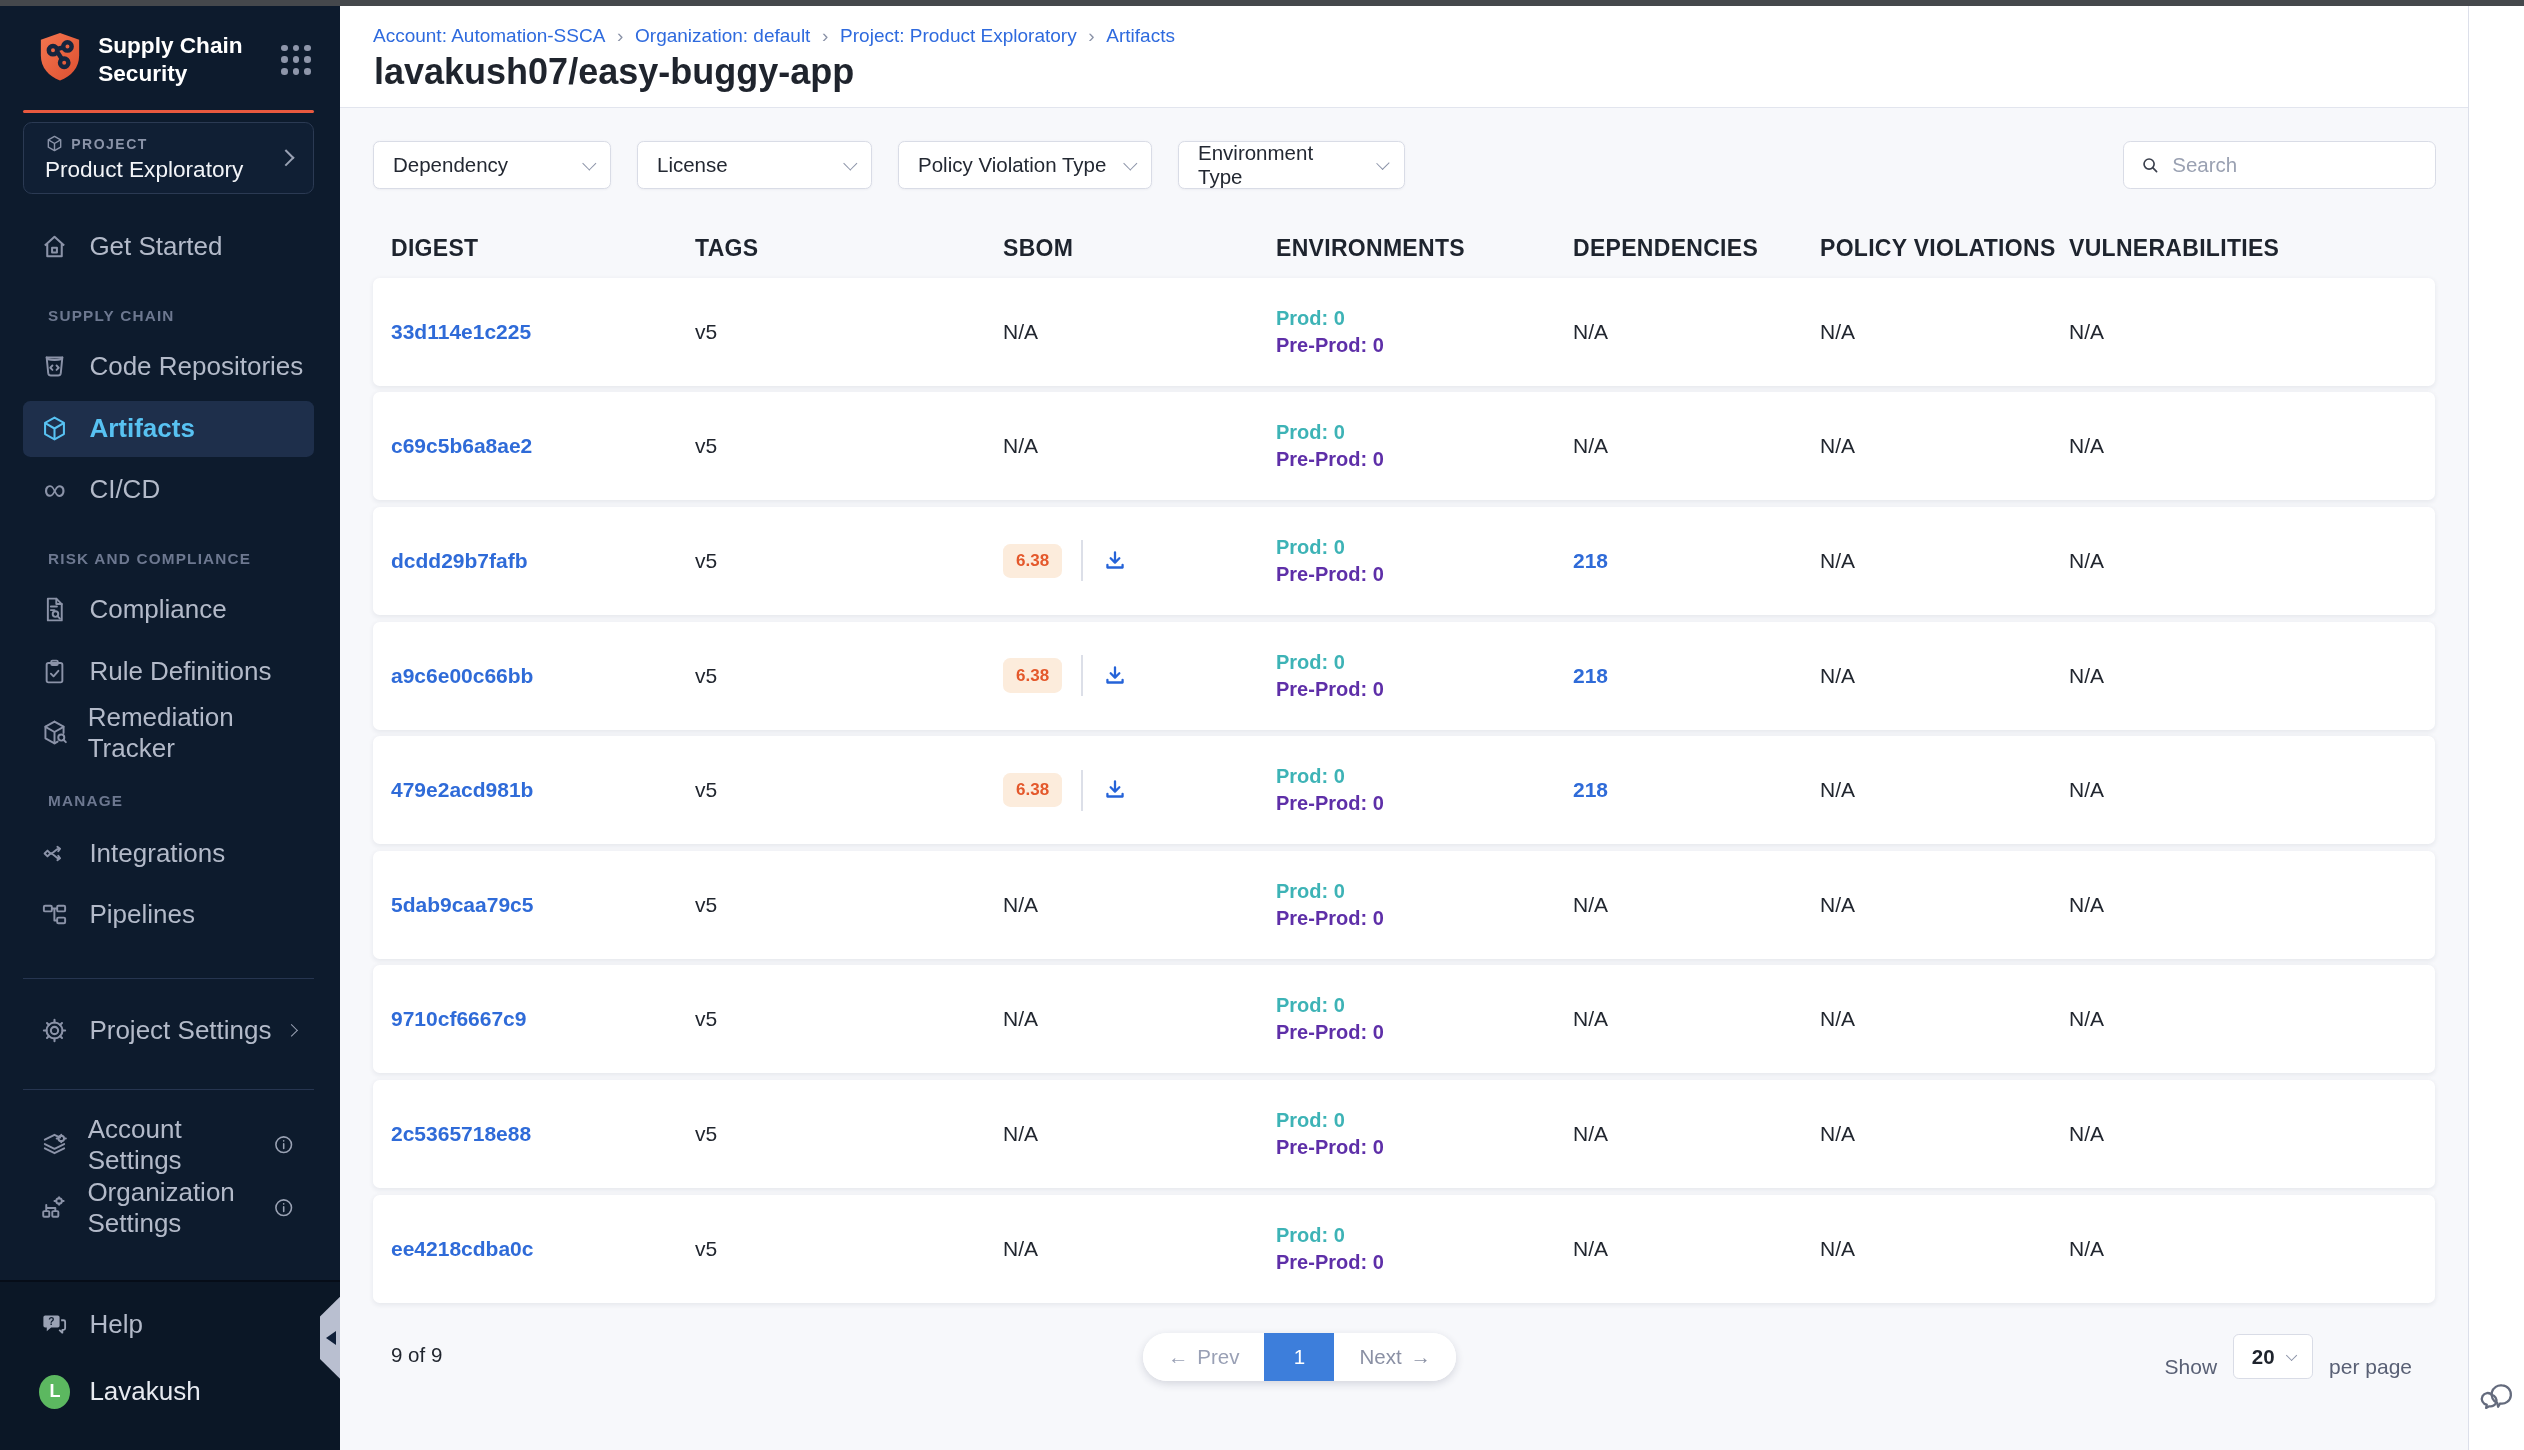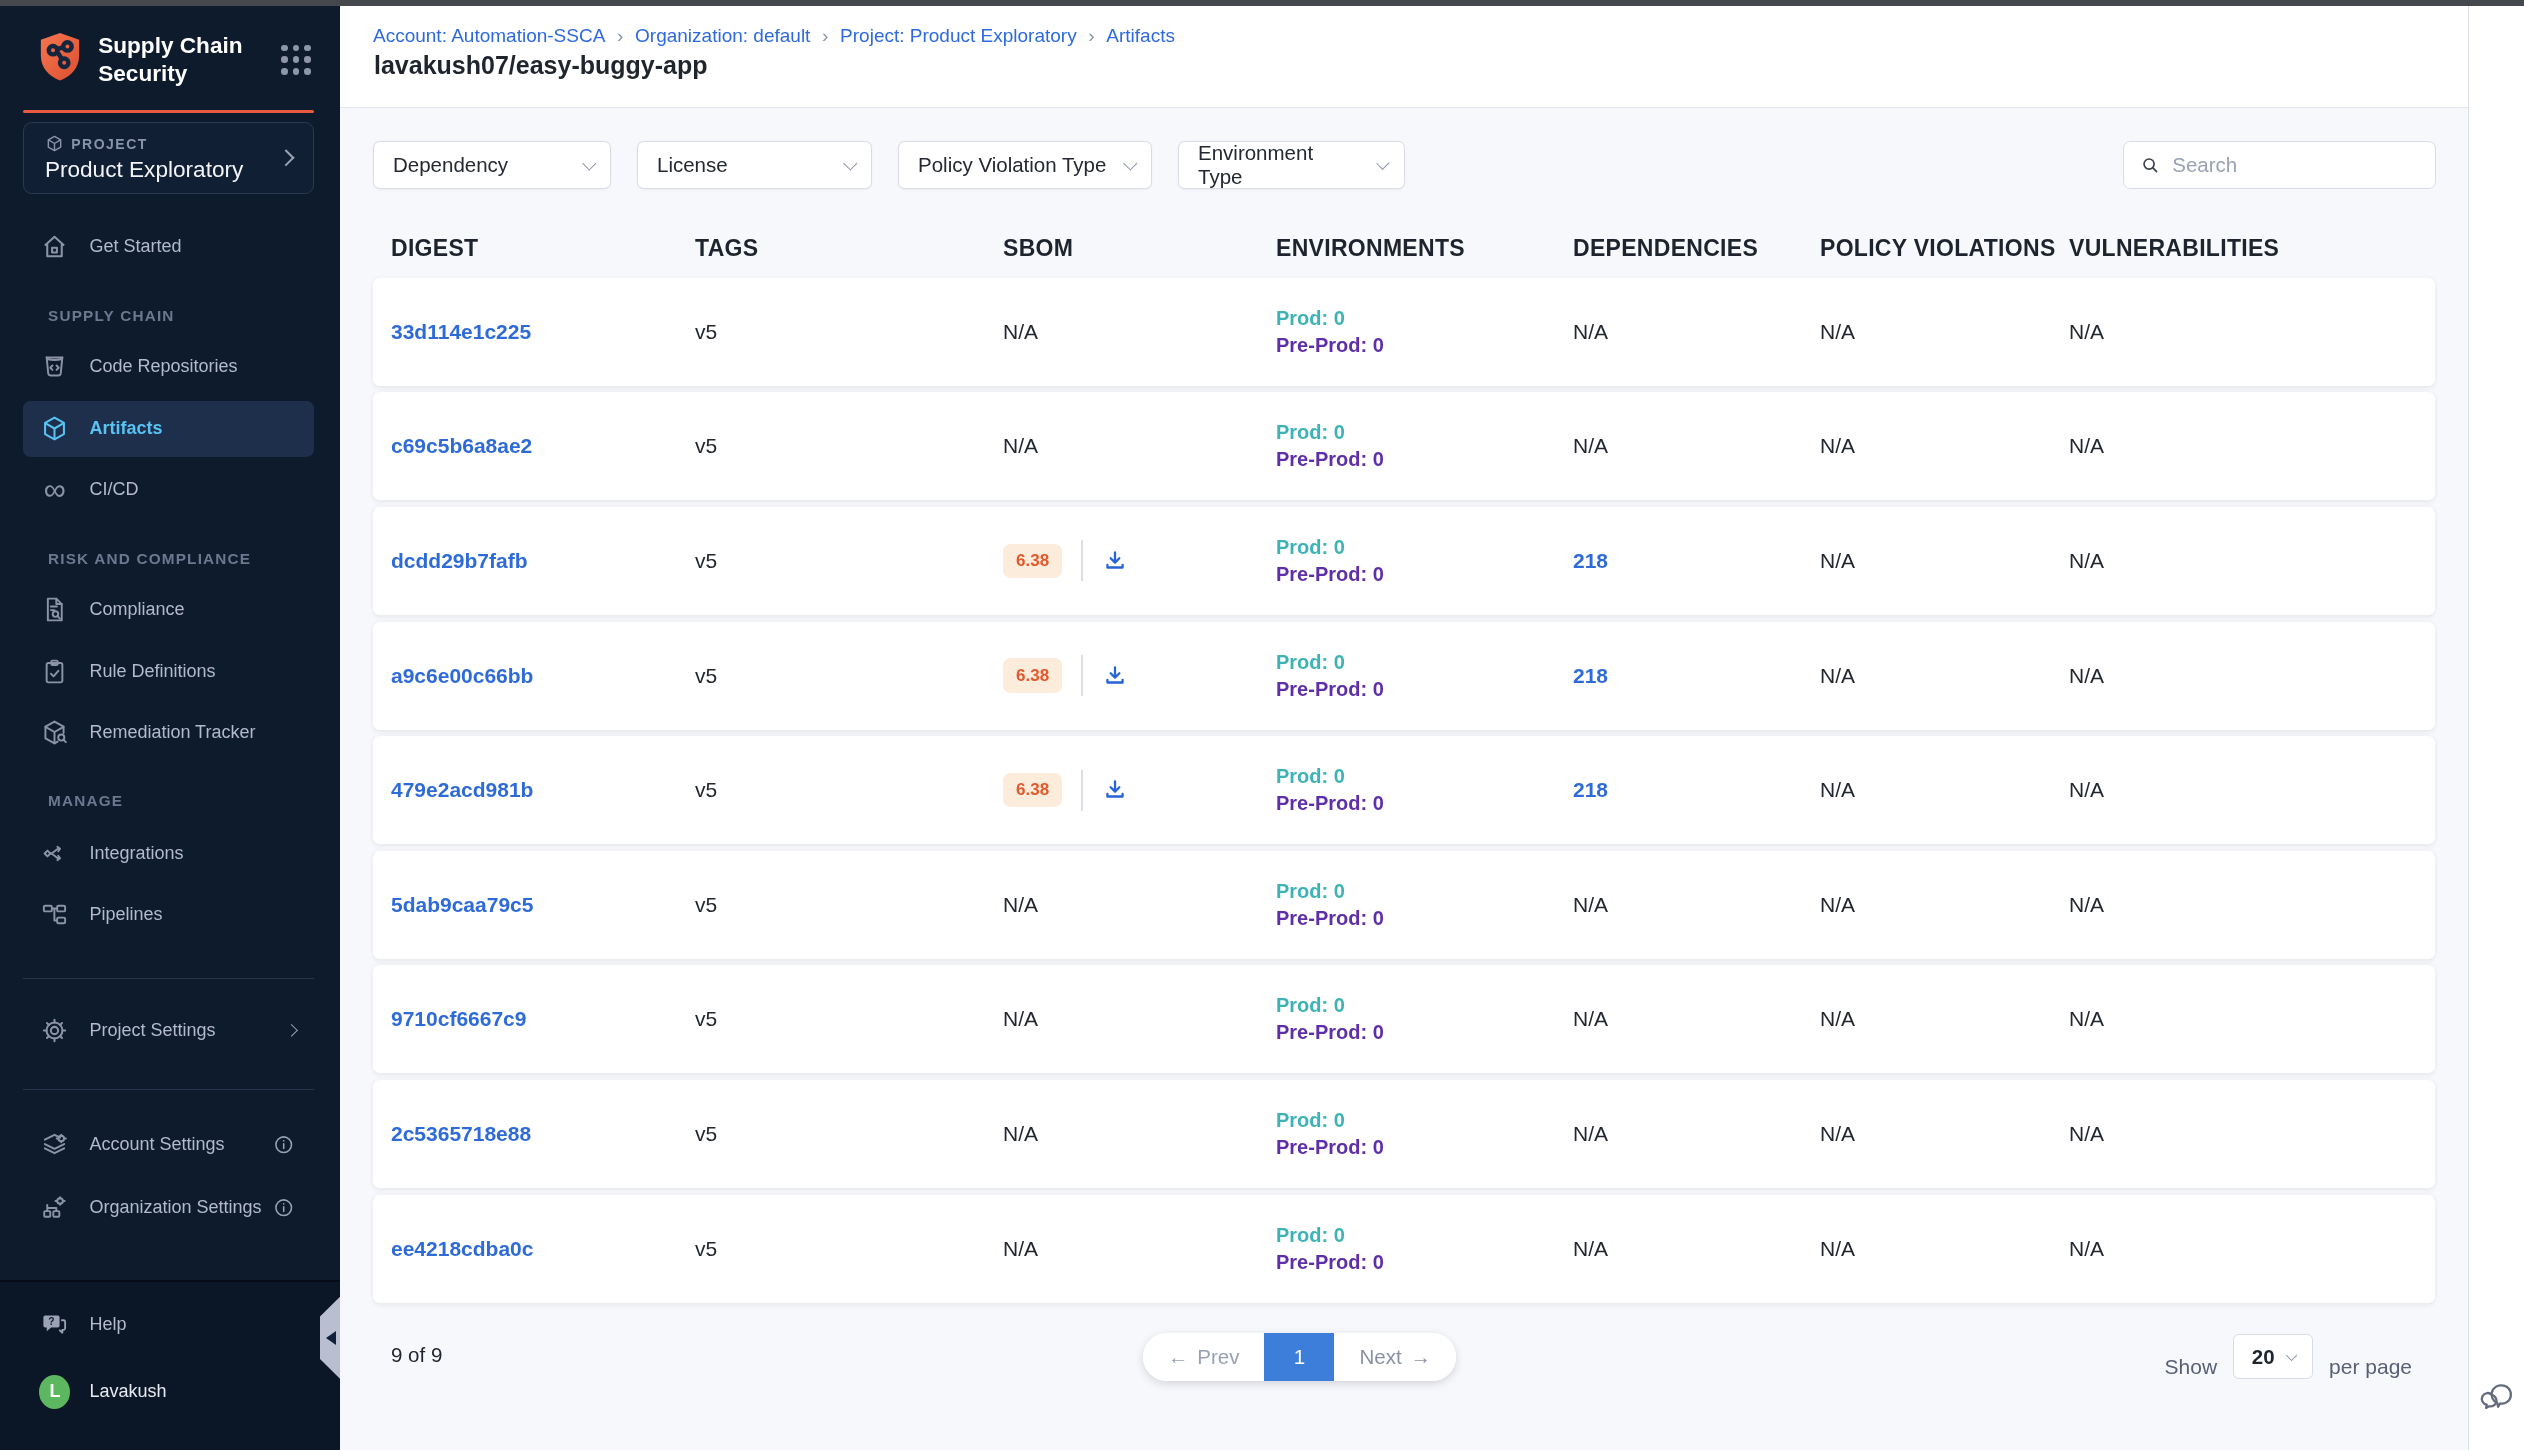--- a/index.html
+++ b/index.html
@@ -20,42 +20,42 @@
 
   .project-card { position:absolute; top:116px; left:23.4px; width:291px; height:72px; border:1.5px solid #2b3a53; border-radius:8.8px; background:#101f34; cursor:pointer; }
   .project-label-row { position:absolute; top:11.7px; left:20.5px; display:flex; align-items:center; color:#8a93a8; }
   .project-label { font-size:14px; font-weight:700; letter-spacing:1.5px; margin-left:7.3px; }
   .project-name { position:absolute; left:20.5px; bottom:10.2px; color:#f2f4f8; font-size:22.6px; }
   .chev-right { width:11.7px; height:11.7px; border-right:2.2px solid #9aa2b4; border-bottom:2.2px solid #9aa2b4; transform:rotate(-45deg); }
   .project-card .chev-right { position:absolute; right:22px; top:29px; }
 
   .nav-item { position:absolute; left:23.4px; width:291px; height:56px; display:flex; align-items:center; border-radius:7.3px; cursor:pointer; color:var(--nav-text,#b3bac9); }
   .nav-item .nicon { width:31px; height:31px; margin-left:16px; color:#8b93a8; display:flex; align-items:center; justify-content:center; }
-  .nav-item .nlabel { margin-left:19px; font-size:18px; }
+  .nav-item .nlabel { margin-left:19px; font-size:26px; }
   .nav-item.active { background:var(--active-bg,#1e2f4b); color:var(--active-text,#58c2f2); }
   .nav-item.active .nicon { color:var(--active-text,#58c2f2); }
   .nav-item.active .nlabel { font-weight:600; }
   .nav-heading { position:absolute; left:48px; font-size:15.3px; font-weight:700; letter-spacing:1.2px; color:var(--nav-muted,#6d7890); }
   .side-divider { position:absolute; left:23.4px; width:291px; height:1.5px; background:#263550; }
   .nav-item .right-adorn { margin-left:auto; margin-right:19px; color:#9aa2b4; display:flex; align-items:center; }
   .infinity { font-size:31px; line-height:31px; color:currentColor; font-weight:400; }
 
   .sidebar-footer { position:absolute; top:1274px; left:0; width:100%; height:171px; background:var(--sidebar-footer-bg,#0b1726); border-top:2.2px solid #060d18; }
   .sidebar-footer .nav-item { position:absolute; }
   .avatar { width:34px; height:34px; border-radius:50%; background:var(--avatar-green,#5cb860); color:#fff; font-size:18px; font-weight:700; display:flex; align-items:center; justify-content:center; }
   .collapse-handle { position:absolute; top:1291px; right:0; width:20px; height:82px; background:#b9bfd0; clip-path:polygon(100% 0,100% 100%,0 76%,0 24%); cursor:pointer; display:flex; align-items:center; justify-content:center; }
   .collapse-handle .tri { width:0; height:0; border-top:7.3px solid transparent; border-bottom:7.3px solid transparent; border-right:10.2px solid #10203a; margin-left:2.9px; }
 
   
   .main { position:relative; flex:1 1 auto; height:100%; background:var(--page-bg,#f7f8fb); }
   .main-header { position:absolute; top:0; left:0; right:0; height:102px; background:#fff; border-bottom:1.5px solid #e2e5ee; }
   .breadcrumb { position:absolute; top:19px; left:33px; display:flex; align-items:center; font-size:19px; }
   .breadcrumb a { color:var(--breadcrumb-blue,#2e6ade); text-decoration:none; cursor:pointer; }
   .breadcrumb .sep { color:#8b93a8; margin:0 11.7px; font-size:19px; }
-  .page-title { position:absolute; top:45px; left:34px; font-size:25px; font-weight:700; color:var(--text-dark,#1f242d); }
+  .page-title { position:absolute; top:45px; left:34px; font-size:36px; font-weight:700; color:var(--text-dark,#1f242d); }
 
   .body { position:absolute; top:103px; left:0; right:0; bottom:0; }
 
   .filters { position:absolute; top:32px; left:33px; display:flex; gap:26px; }
   .filter-btn { height:48px; background:#fff; border:1.5px solid var(--border-gray,#d9dce6); border-radius:6.6px; display:flex; align-items:center; justify-content:space-between; padding:0 17.5px 0 19px; font-size:20.5px; color:#232832; cursor:pointer; box-shadow:0 0.7px 2.2px rgba(30,40,70,.05); }
   .filter-btn .chev-down { width:9.5px; height:9.5px; border-right:1.8px solid #8b93a8; border-bottom:1.8px solid #8b93a8; transform:rotate(45deg) translateY(-2.2px); margin-left:17.5px; }
   .fw0{width:238px;} .fw1{width:235px;} .fw2{width:254px;} .fw3{width:227px;}
 
   .search-box { position:absolute; top:32px; right:32px; width:313px; height:48px; background:#fff; border:1.5px solid var(--border-gray,#d9dce6); border-radius:7.3px; display:flex; align-items:center; padding:0 14.6px; }
   .search-box svg { flex:0 0 22px; color:#3a3f4c; }

